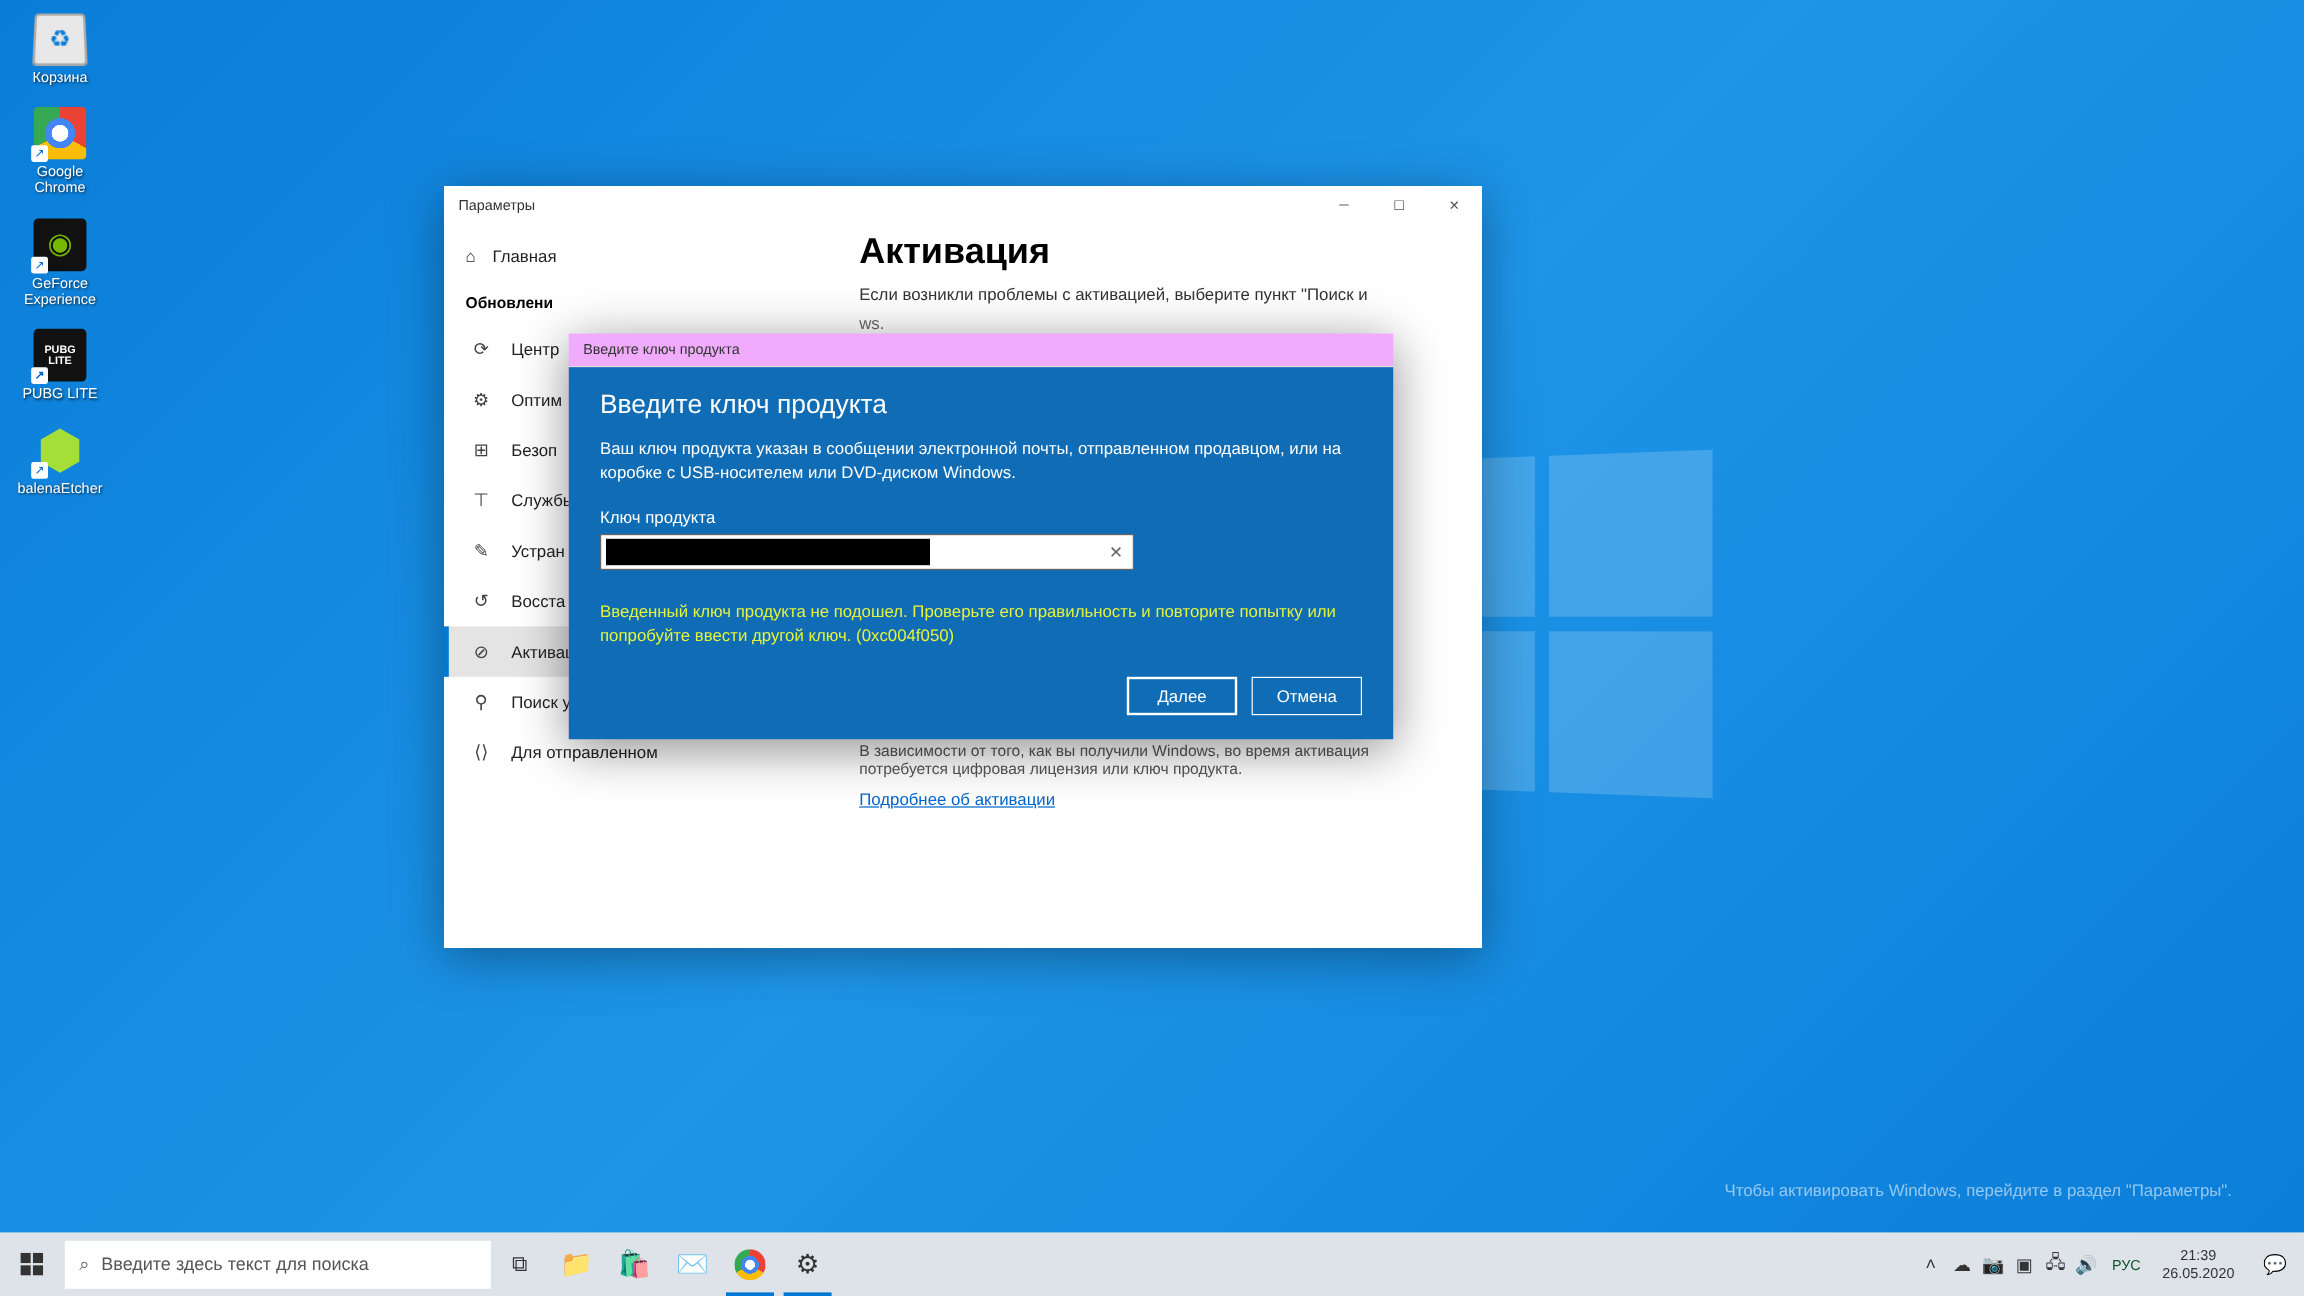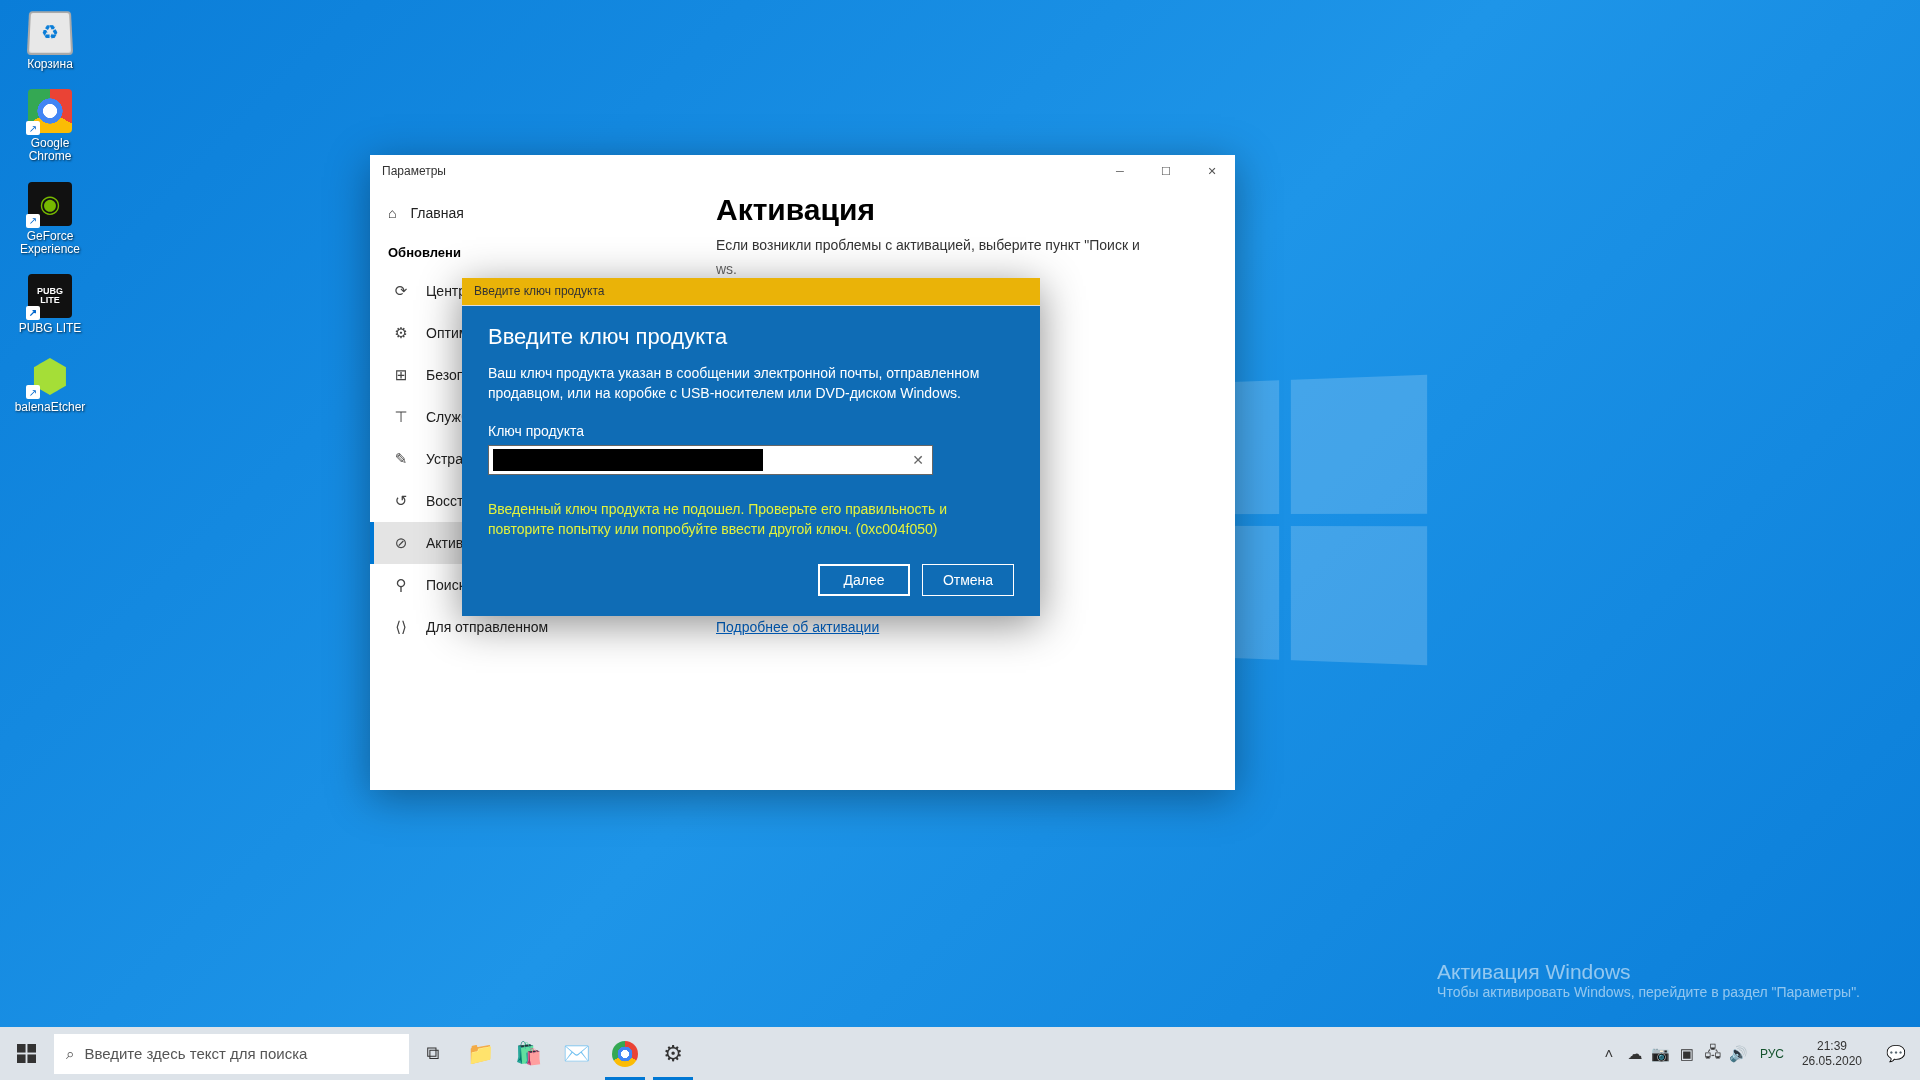--- a/index.html
+++ b/index.html
@@ -44,21 +44,21 @@
 .side-item.active { background:#e4e4e4; border-left-color:#0078d4; }
 .side-item .si-ico { width:18px; text-align:center; color:#444; font-size:15px; }
 .content { flex:1; padding: 6px 26px; overflow:hidden; }
 .content h1 { font-size: 30px; font-weight: 600; margin-bottom: 10px; }
 .content p { font-size: 14px; color:#333; margin-bottom:8px; }
 .content h2 { font-size: 20px; font-weight:600; margin-top: 310px; margin-bottom:8px; }
 .content .desc { font-size:13px; color:#555; margin-bottom:10px; }
 .content .link { color:#0066cc; font-size:14px; cursor:pointer;text-decoration:underline; }
 
 
-.pk-dialog { position:absolute; left: 462px; top: 278px; width: 578px; background:#eab308; box-shadow: 0 8px 40px rgba(0,0,0,0.45); }
+.pk-dialog { position:absolute; left: 474px; top: 278px; width: 687px; background:#f0abfc; box-shadow: 0 8px 40px rgba(0,0,0,0.45); }
 .pk-title { height:28px; font-size:12px; padding: 6px 12px; color:#333; border-bottom:1px solid #ddd; }
 .pk-body { background:#0f6cb5; padding: 18px 26px 20px; color:#fff; }
 .pk-body h2 { font-size:22px; font-weight:400; margin-bottom:14px; }
 .pk-body .hint { font-size:14px; line-height:1.4; margin-bottom:20px; }
 .pk-body .fld-lbl { font-size:14px; margin-bottom:6px; }
 .pk-input-wrap { display:flex; align-items:center; background:#fff; border:1px solid #666; width: 445px; height:30px; margin-bottom:24px; }
 .pk-input-wrap .redacted { width:270px; height:22px; background:#000; margin-left:4px; }
 .pk-input-wrap .clear { margin-left:auto; margin-right:8px; color:#666; cursor:pointer; font-size:14px; }
 .pk-error { color:#e4f33c; font-size:14px; line-height:1.45; margin-bottom:24px; }
 .pk-btns { display:flex; justify-content:flex-end; gap:12px; }
@@ -168,20 +168,21 @@
       <div class="side-item">
           <span class="si-ico">⟨⟩</span>
           <span>Для отправленном</span>
         </div>
     </div>
     <div class="content">
       <h1>Активация</h1>
       <p>Если возникли проблемы с активацией, выберите пункт "Поиск и</p>
       <p style="color:#666">ws.</p>
       <h2>Где ключ продукта?</h2>
+      <p class="desc">В зависимости от того, как вы получили Windows, во время активация потребуется цифровая лицензия или ключ продукта.</p>
       <span class="link">Подробнее об активации</span>
     </div>
   </div>
 </div>
 
 <div class="pk-dialog">
   <div class="pk-title">Введите ключ продукта</div>
   <div class="pk-body">
     <h2>Введите ключ продукта</h2>
     <div class="hint">Ваш ключ продукта указан в сообщении электронной почты, отправленном продавцом, или на коробке с USB-носителем или DVD-диском Windows.</div>
@@ -192,21 +193,20 @@
     </div>
     <div class="pk-error">Введенный ключ продукта не подошел. Проверьте его правильность и повторите попытку или попробуйте ввести другой ключ. (0xc004f050)</div>
     <div class="pk-btns">
       <button class="primary">Далее</button>
       <button>Отмена</button>
     </div>
   </div>
 </div>
 
 <div class="watermark">
-  <div class="t1">Активация Windows</div>
   <div class="t2">Чтобы активировать Windows, перейдите в раздел "Параметры".</div>
 </div>
 
 <div class="taskbar">
   <div class="tb-start">
     <svg viewBox="0 0 20 20">
         <rect x="0" y="0" width="9" height="9" fill="#333"></rect>
         <rect x="11" y="0" width="9" height="9" fill="#333"></rect>
         <rect x="0" y="11" width="9" height="9" fill="#333"></rect>
         <rect x="11" y="11" width="9" height="9" fill="#333"></rect>

